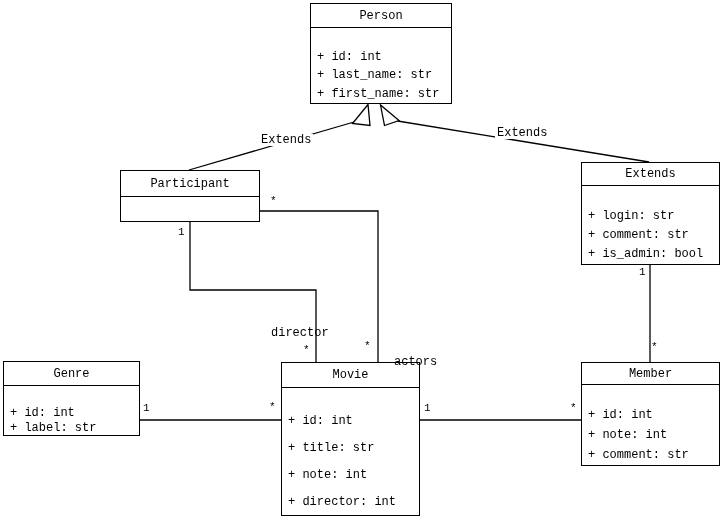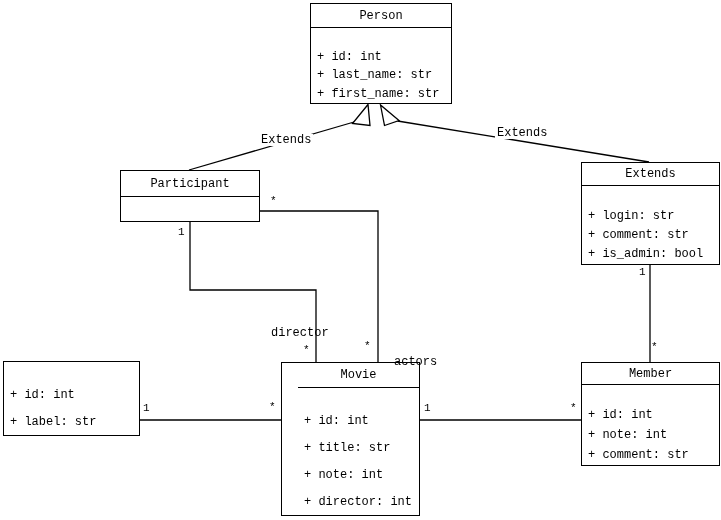--- a/index.html
+++ b/index.html
@@ -100,27 +100,28 @@
   <div class="uml-class" style="left:581px; top:162px; width:139px; height:103px;">
     <div class="uml-title" style="height:22px;">Extends</div>
     <div class="uml-attrs">
       <div class="uml-attr">+ login: str</div>
       <div class="uml-attr">+ comment: str</div>
       <div class="uml-attr">+ is_admin: bool</div>
     </div>
   </div>
 
   <div class="uml-class" style="left:3px; top:361px; width:137px; height:75px;">
+    <div class="uml-title" style="height:23px;">Genre</div>
     <div class="uml-attrs">
       <div class="uml-attr">+ id: int</div>
       <div class="uml-attr">+ label: str</div>
     </div>
   </div>
 
-  <div class="uml-class" style="left:281px; top:362px; width:139px; height:154px;padding-left:16px;">
+  <div class="uml-class" style="left:281px; top:362px; width:139px; height:154px;">
     <div class="uml-title" style="height:24px;">Movie</div>
     <div class="uml-attrs">
       <div class="uml-attr">+ id: int</div>
       <div class="uml-attr">+ title: str</div>
       <div class="uml-attr">+ note: int</div>
       <div class="uml-attr">+ director: int</div>
     </div>
   </div>
 
   <div class="uml-class" style="left:581px; top:362px; width:139px; height:104px;">

